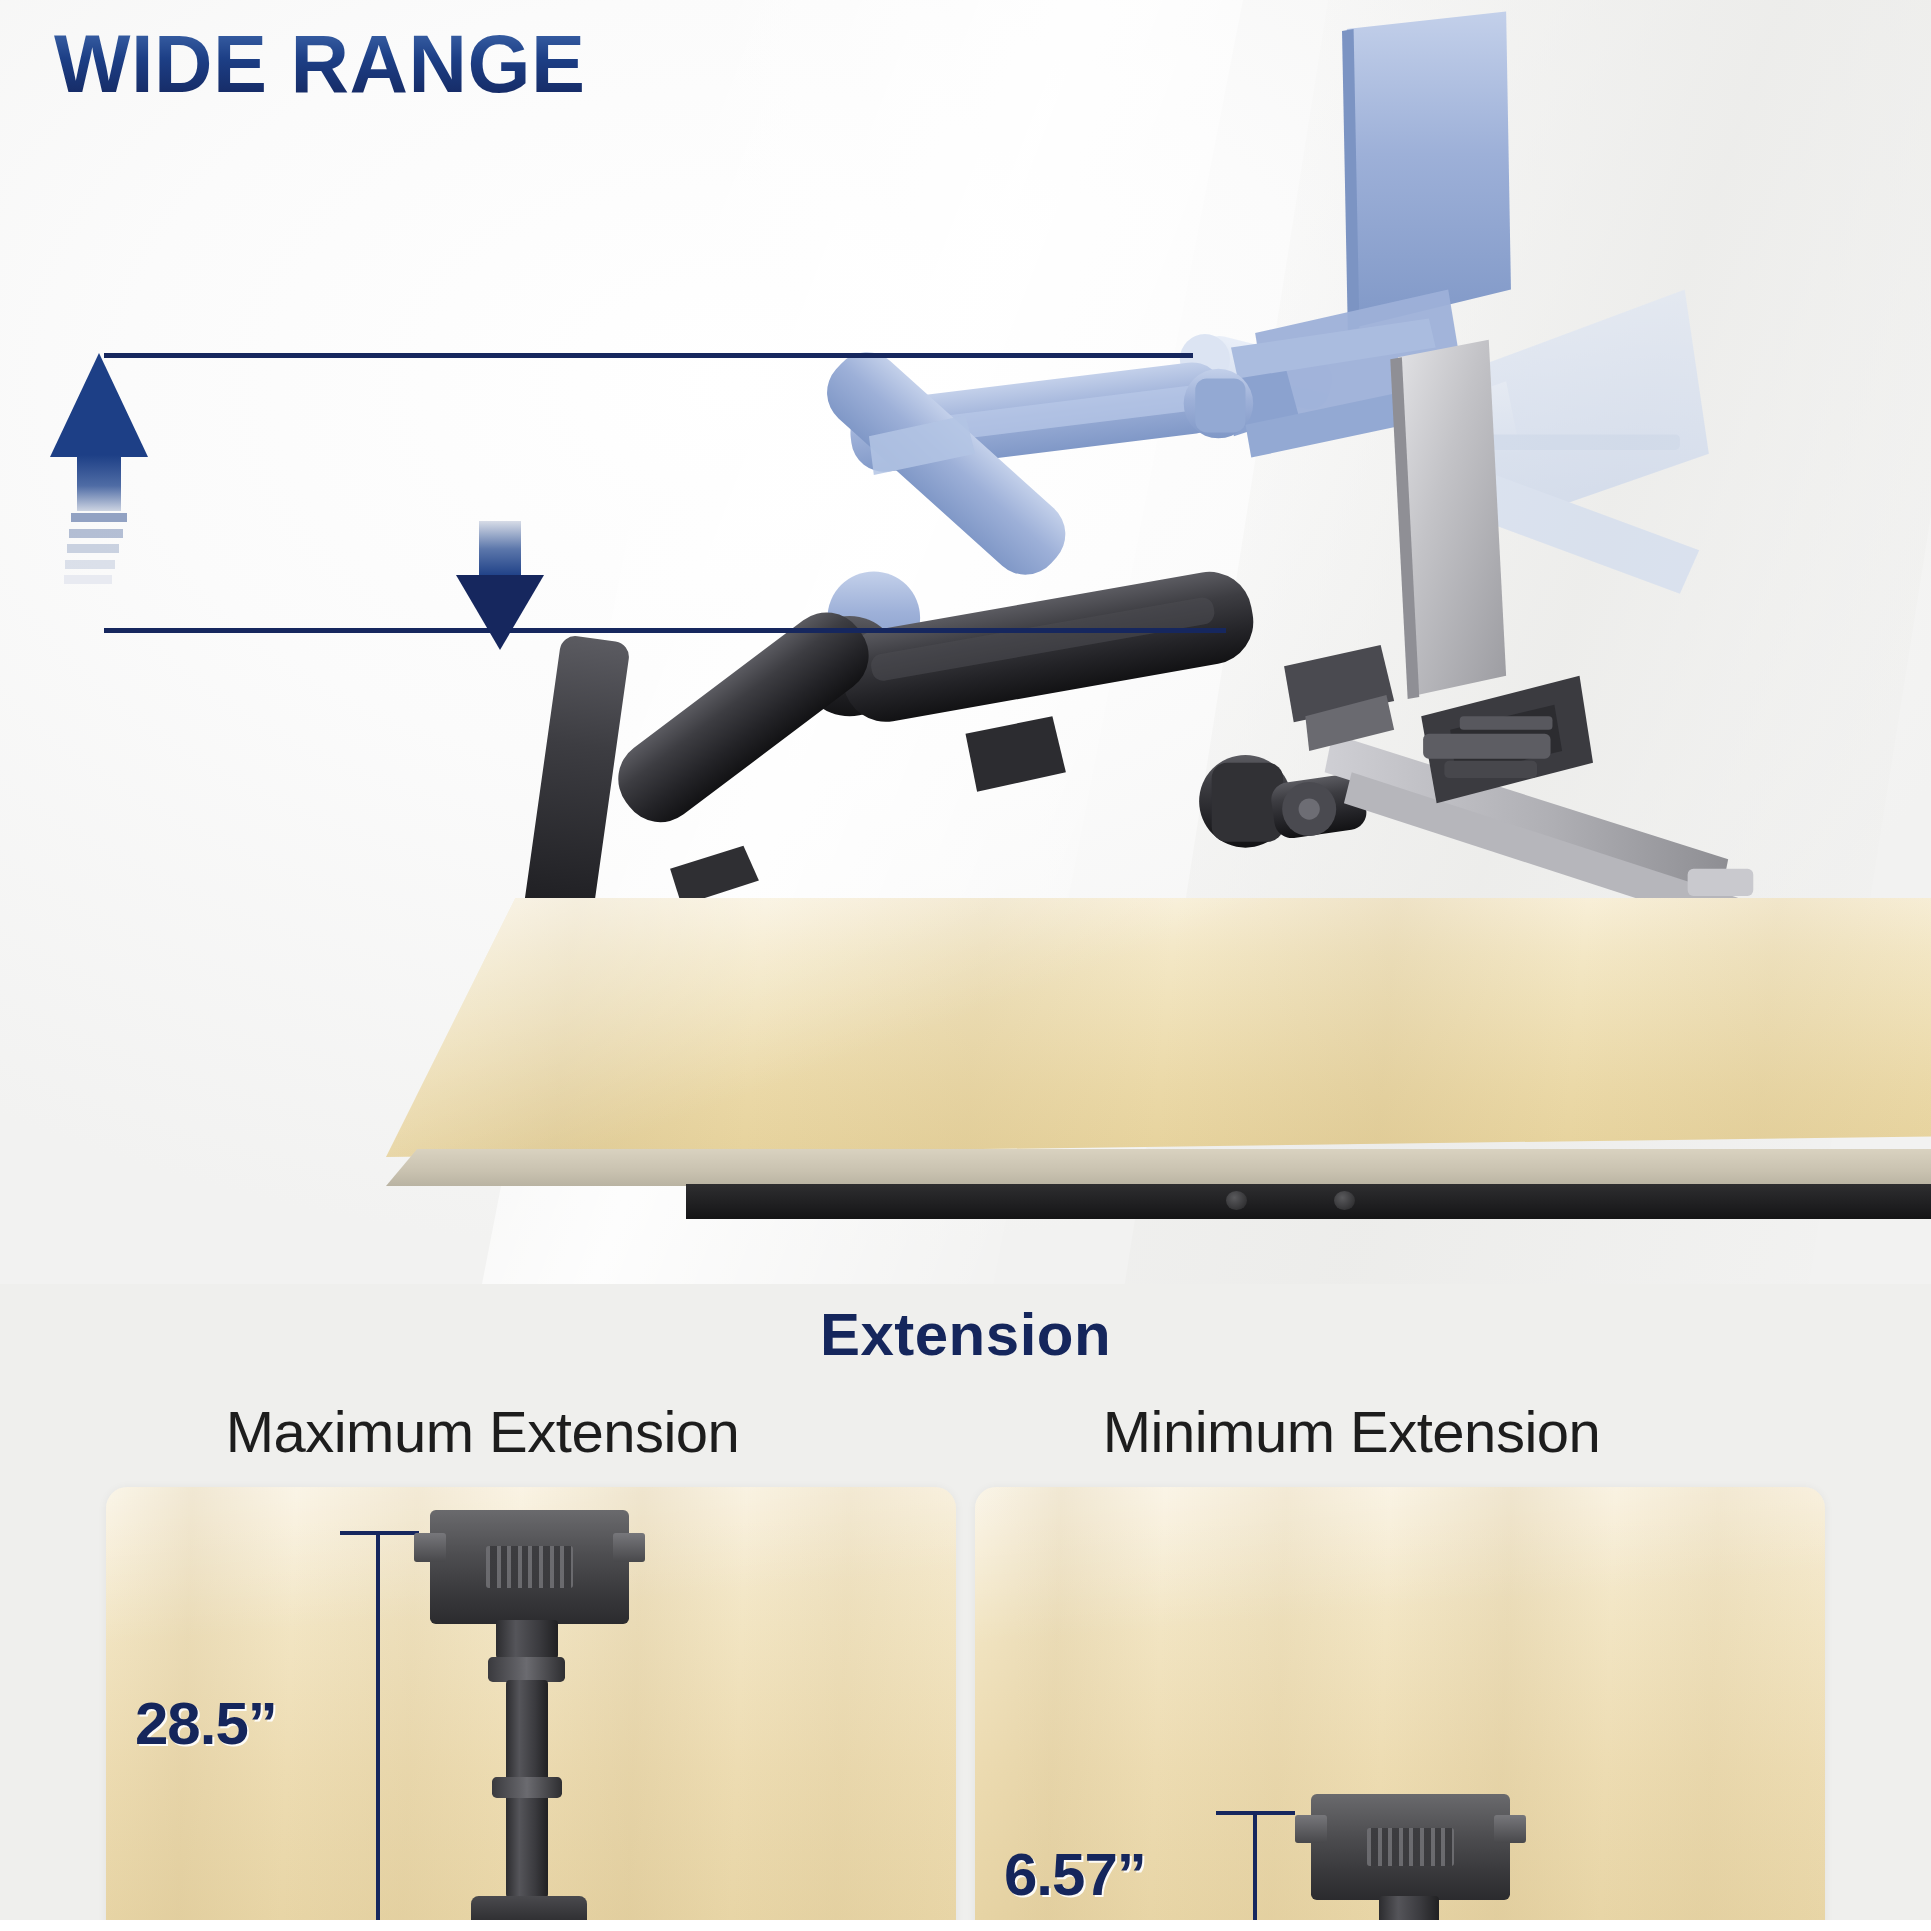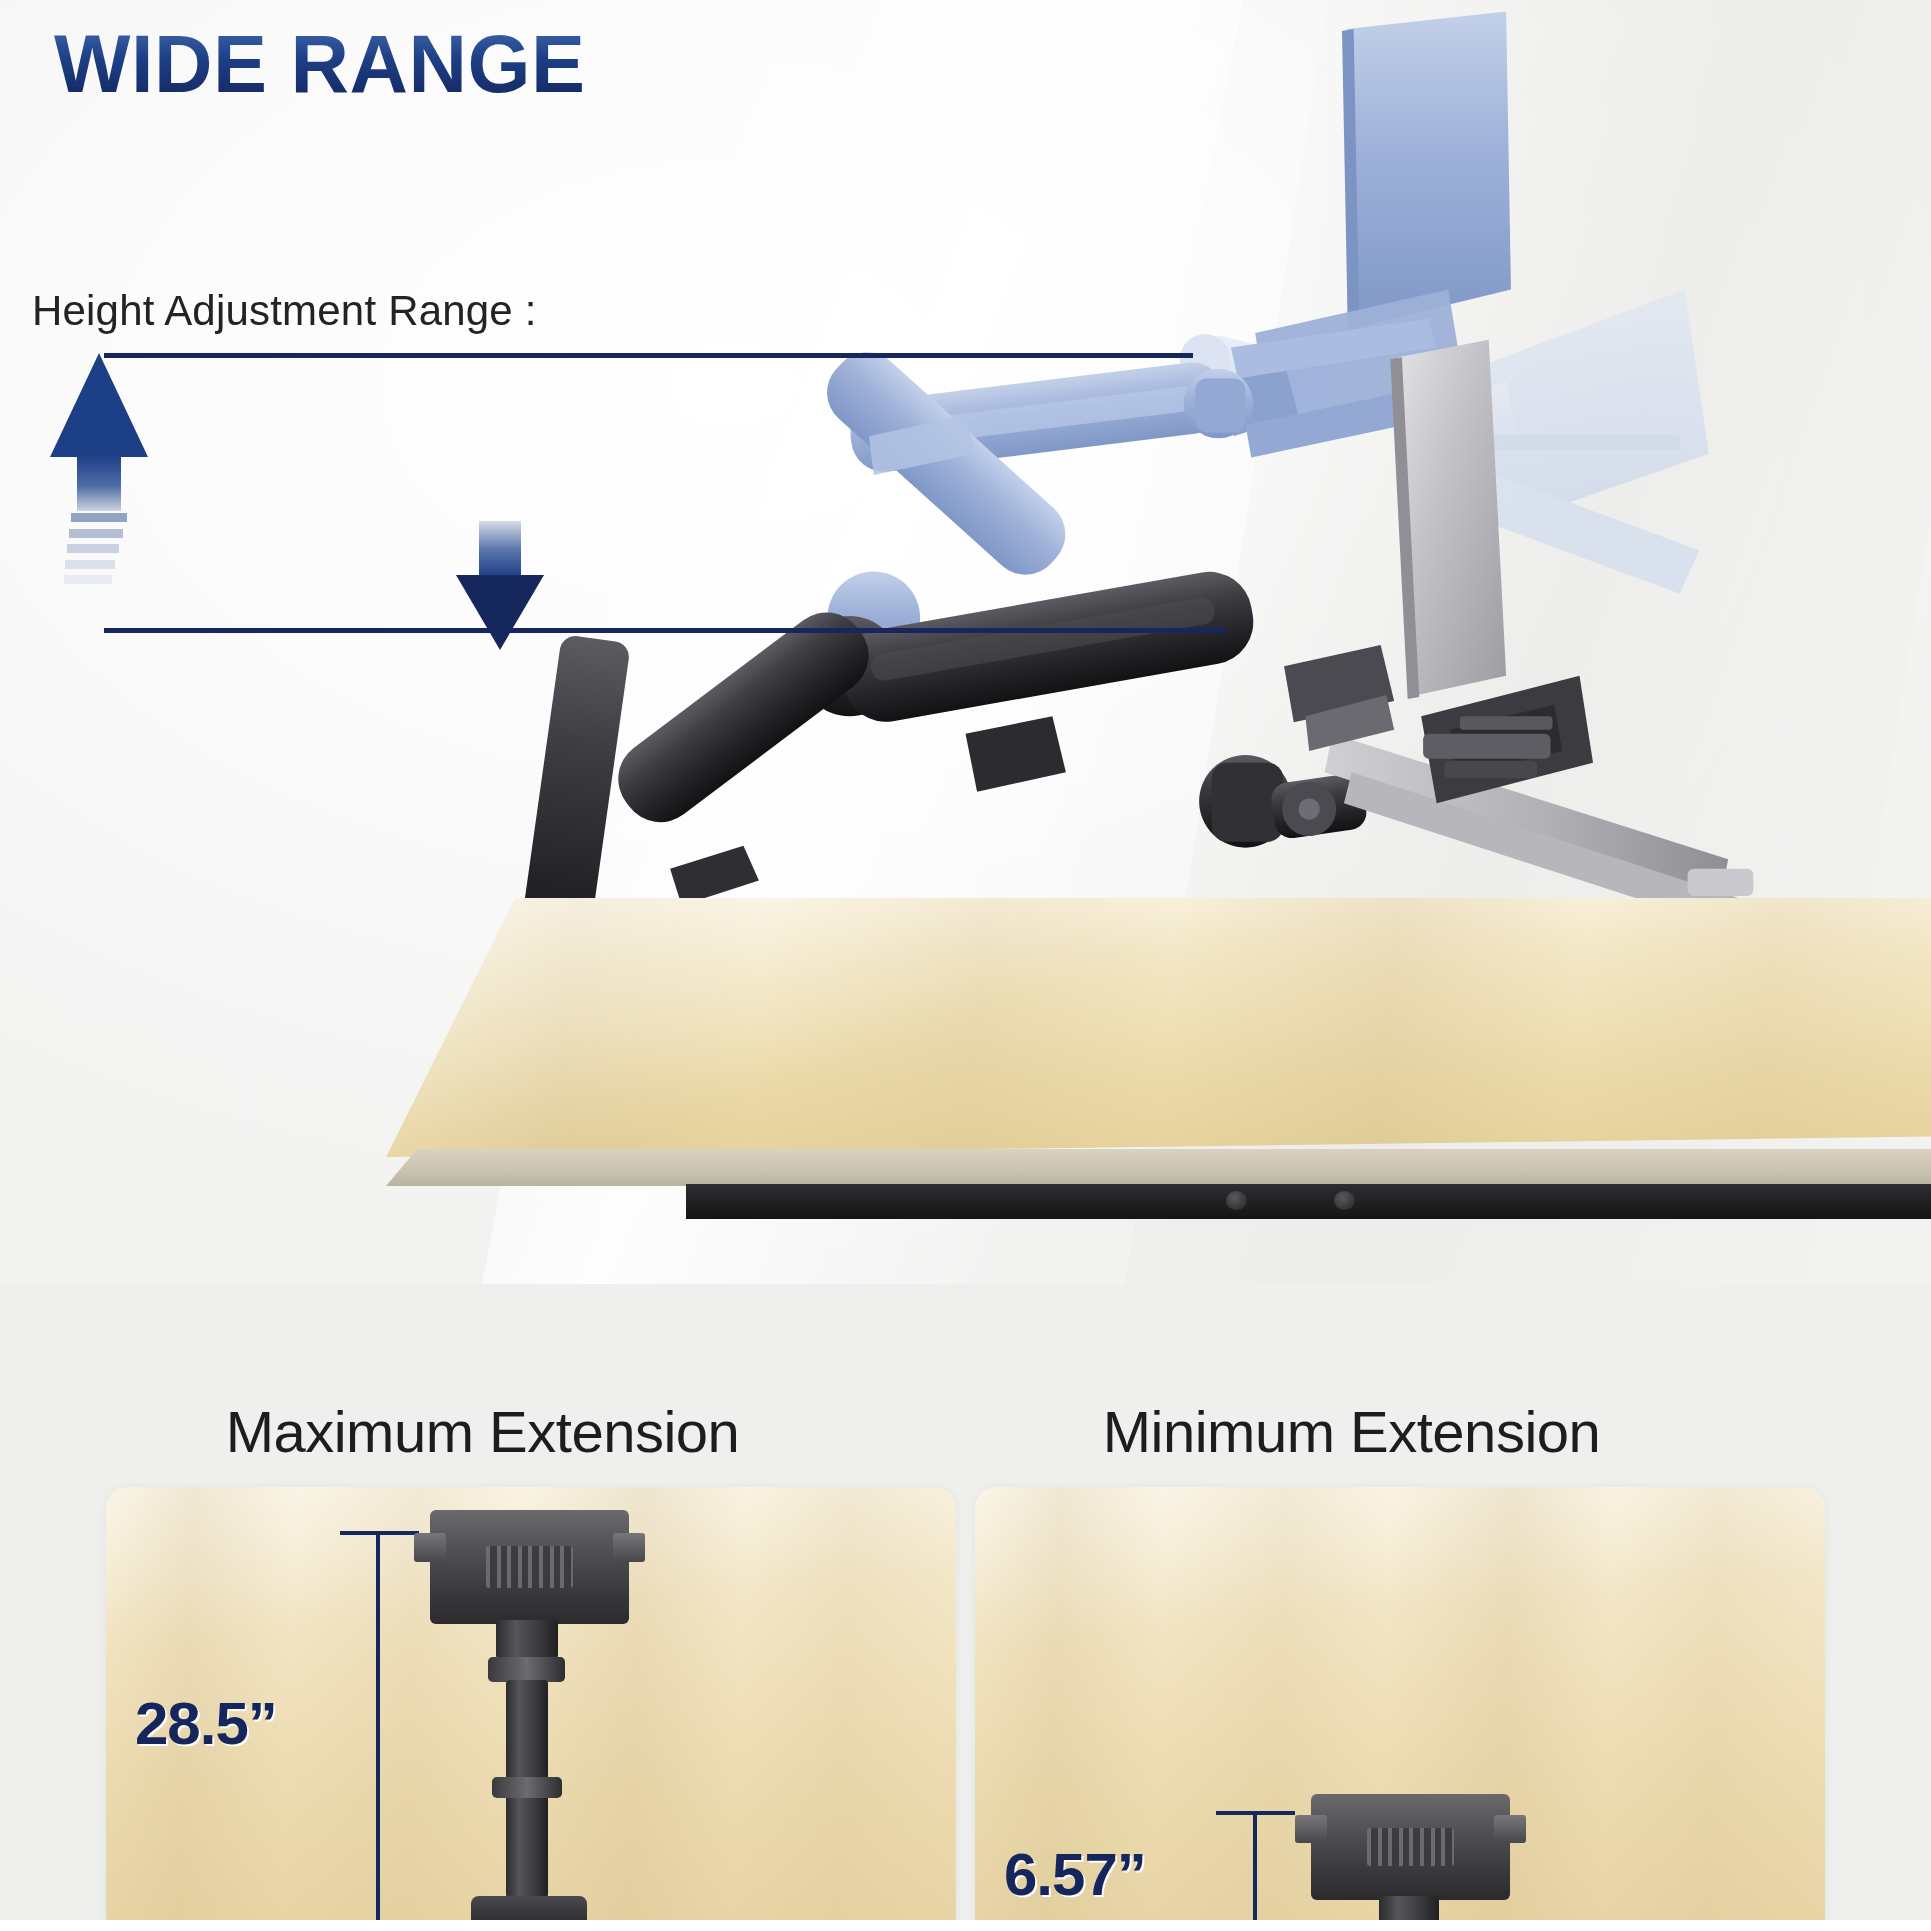--- a/index.html
+++ b/index.html
@@ -331,21 +331,20 @@
 
     <div class="wood">
       <div class="grain"></div>
       <div class="gloss"></div>
     </div>
     <div class="desk-edge"></div>
     <div class="desk-under"></div>
     <div class="screw s1"></div>
     <div class="screw s2"></div>
 
-    <div class="har-label">Height Adjustment Range :</div>
     <div class="line-top"></div>
     <div class="line-bottom"></div>
 
     <div class="arrow-up">
       <div class="head"></div>
         <div class="shaft"></div>
       <div class="t t1"></div>
         <div class="t t2"></div>
         <div class="t t3"></div>
       <div class="t t4"></div>
@@ -354,20 +353,21 @@
 
     <div class="arrow-dn">
       <div class="shaft"></div>
         <div class="head"></div>
     </div>
 
   </div>
 
   <div class="bottom"></div>
 
+  <div class="ext-title">Extension</div>
 
   <div class="panel-title left">Maximum Extension</div>
   <div class="panel-title right">Minimum Extension</div>
 
   <div class="panel left">
     <div class="grain"></div>
 
     <div class="dim-cap" style="left:234px;top:44px;width:79px;"></div>
     <div class="dim-v" style="left:270px;top:44px;height:409px;"></div>
 

